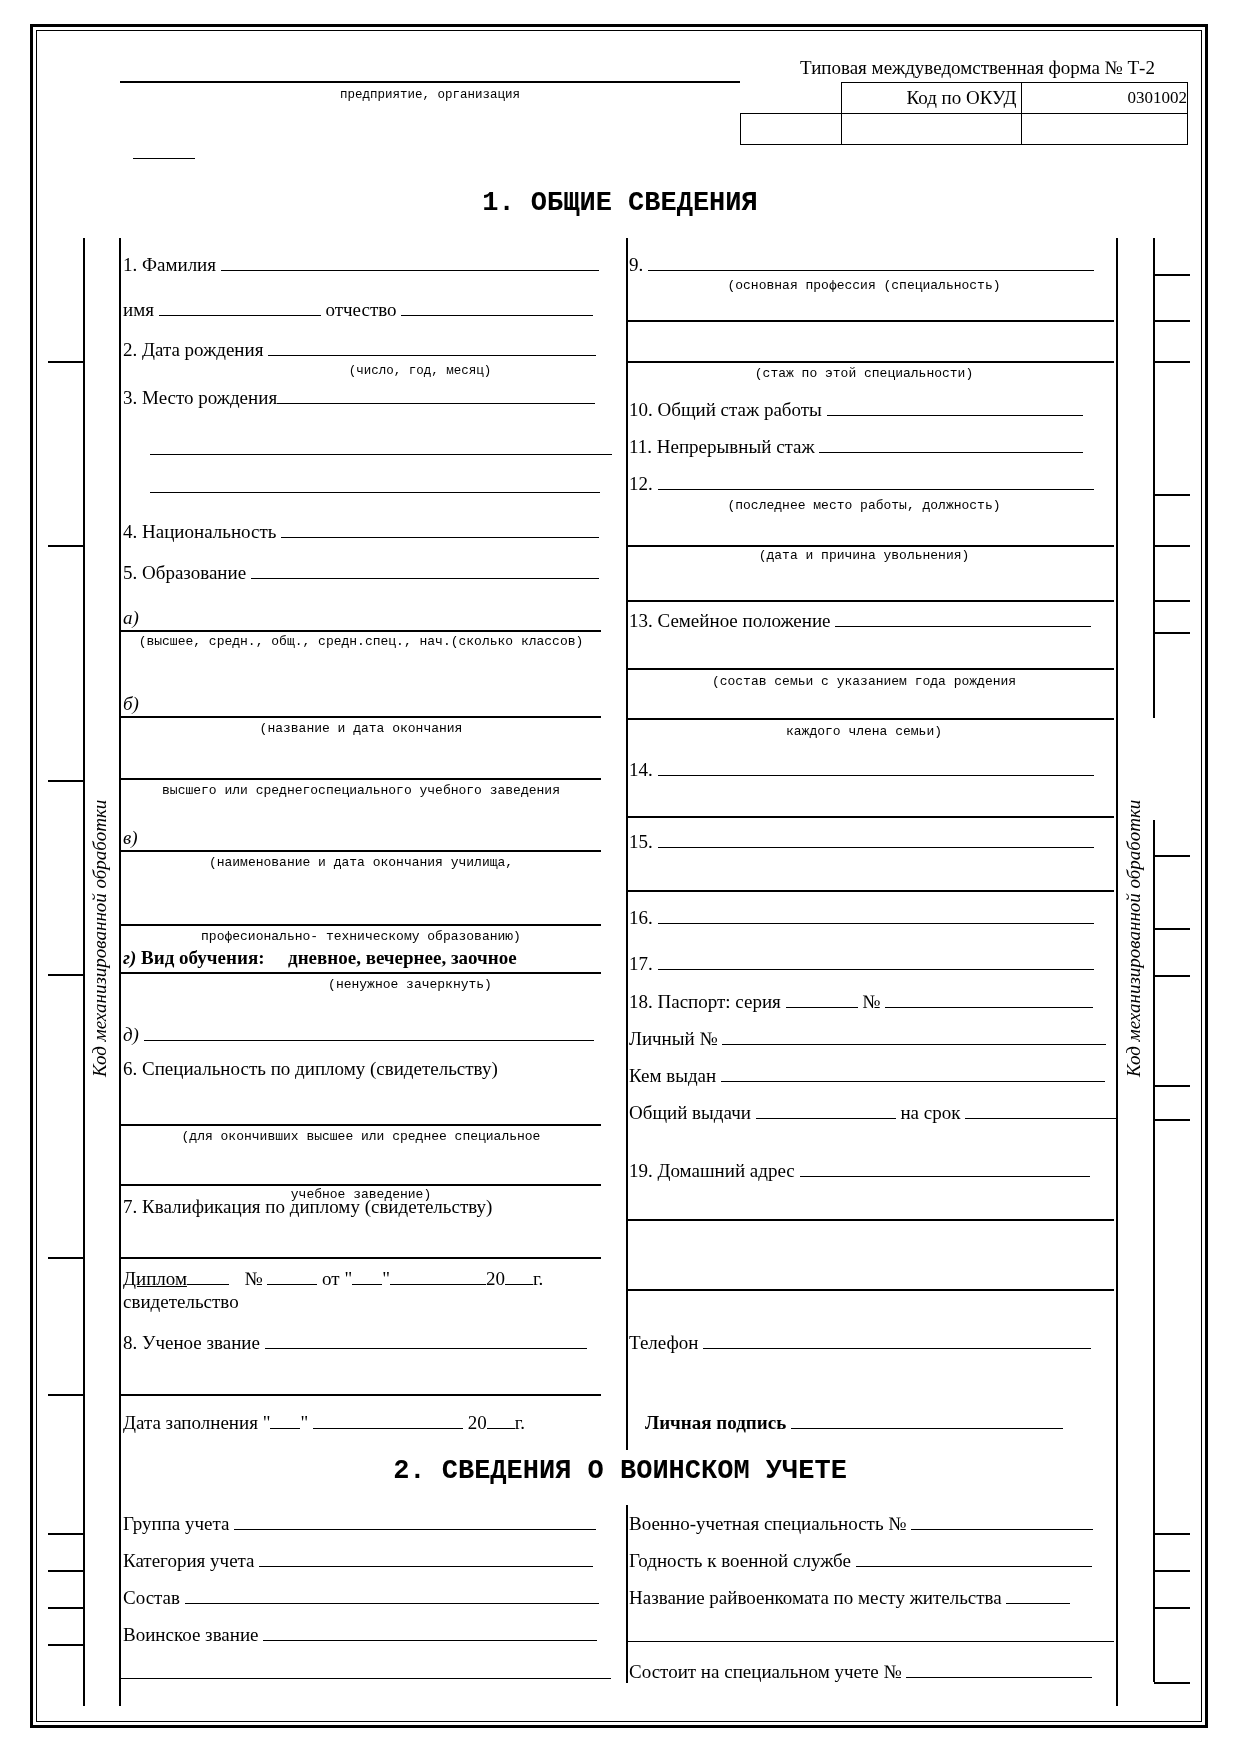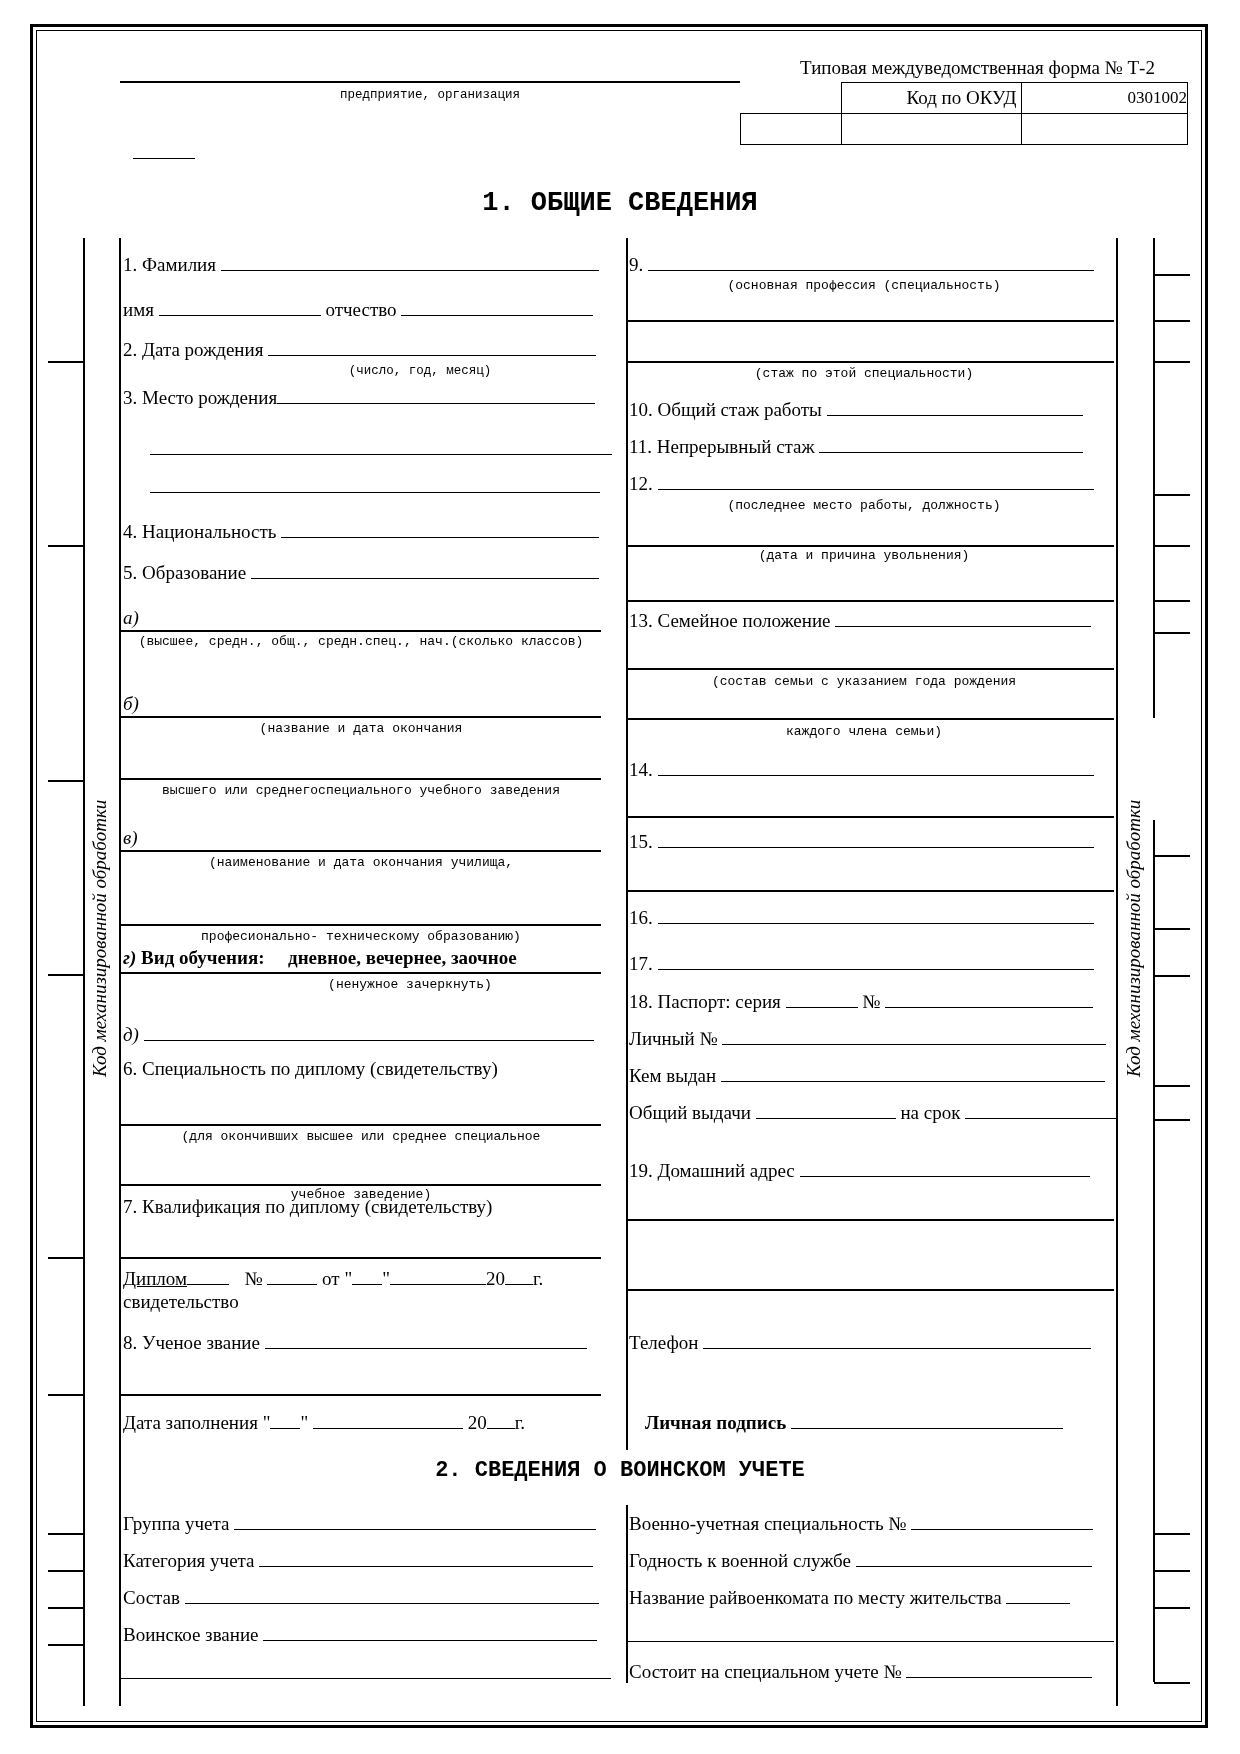--- a/index.html
+++ b/index.html
@@ -267,21 +267,21 @@
 
 <div class="abs t" style="left:629px; top:1330px;">
   <span>Телефон</span>
   <span class="u" style="width:388px;"></span>
 </div>
 <div class="abs t b" style="left:645px; top:1410px;">
   <span>Личная подпись</span>
   <span class="u" style="width:272px;"></span>
 </div>
 
-<div class="abs b center" style="left:300px; top:1456px; width:640px; font-size:22px; line-height:30px;">2. СВЕДЕНИЯ О ВОИНСКОМ УЧЕТЕ</div>
+<div class="abs b center" style="left:300px; top:1456px; width:640px; font-size:27px; line-height:30px;">2. СВЕДЕНИЯ О ВОИНСКОМ УЧЕТЕ</div>
 
 <div class="abs t" style="left:123px; top:1511px;">
   <span>Группа учета</span>
   <span class="u" style="width:362px;"></span>
 </div>
 <div class="abs t" style="left:123px; top:1548px;">
   <span>Категория учета</span>
   <span class="u" style="width:334px;"></span>
 </div>
 <div class="abs t" style="left:123px; top:1585px;">

